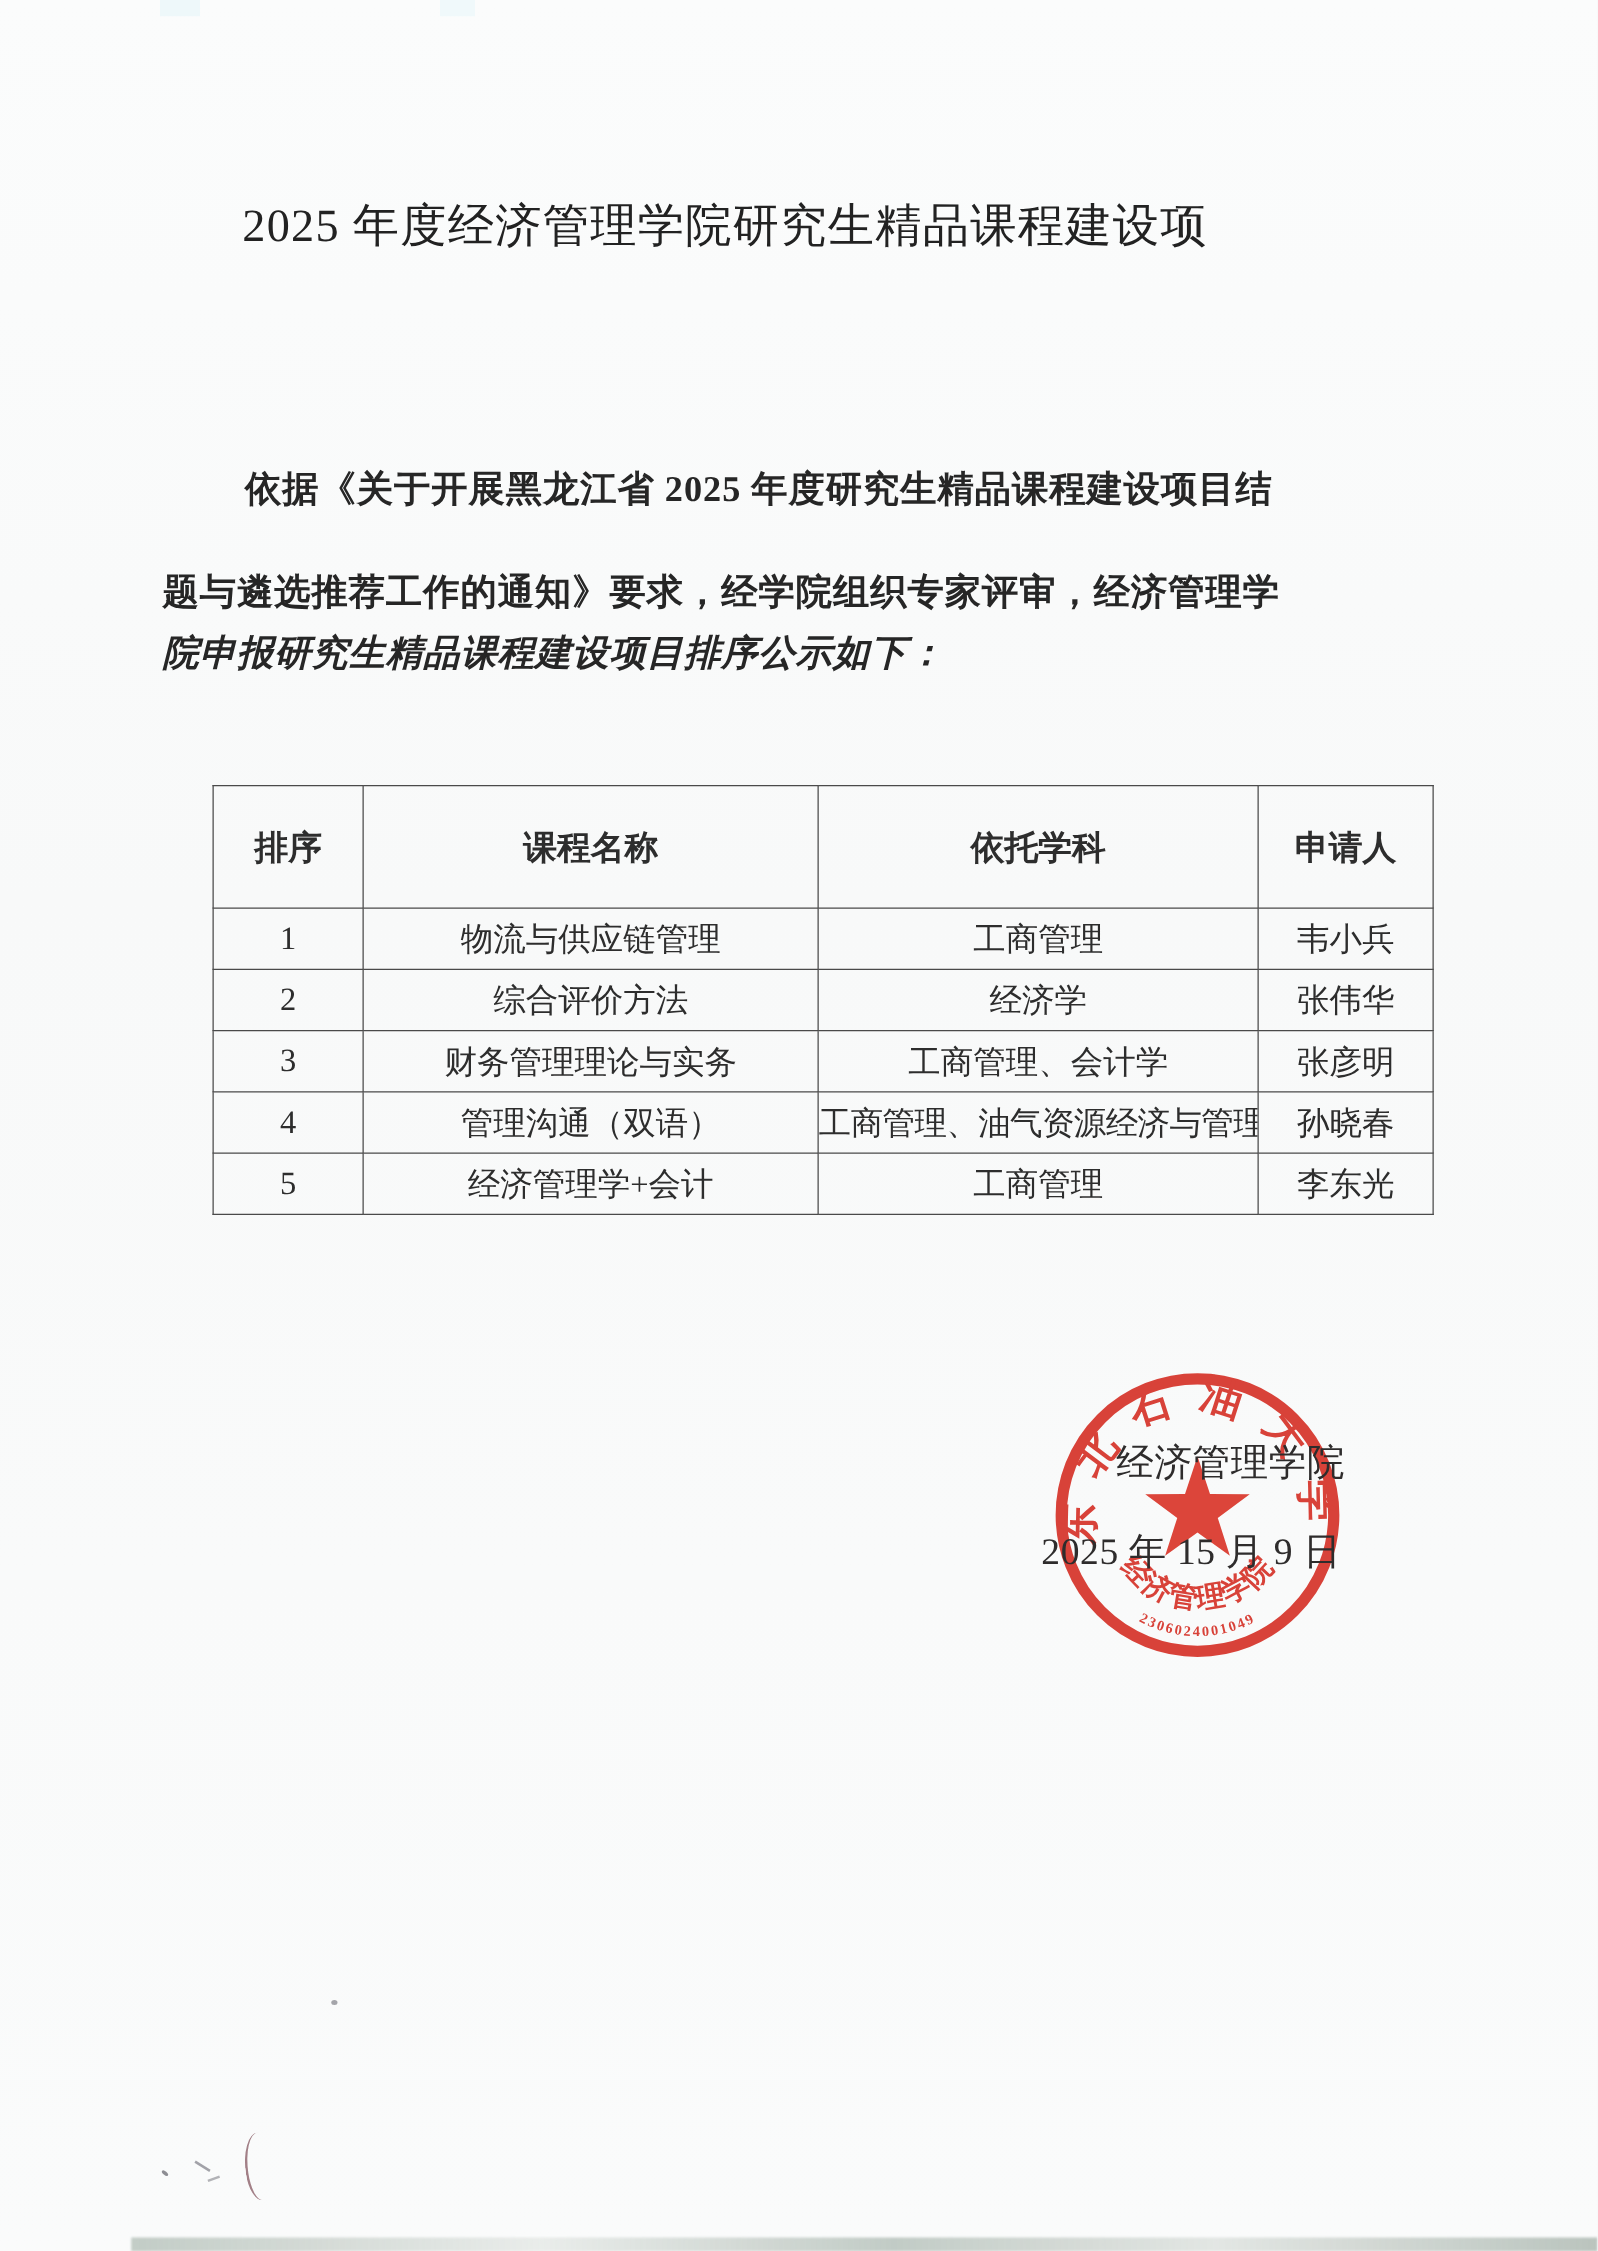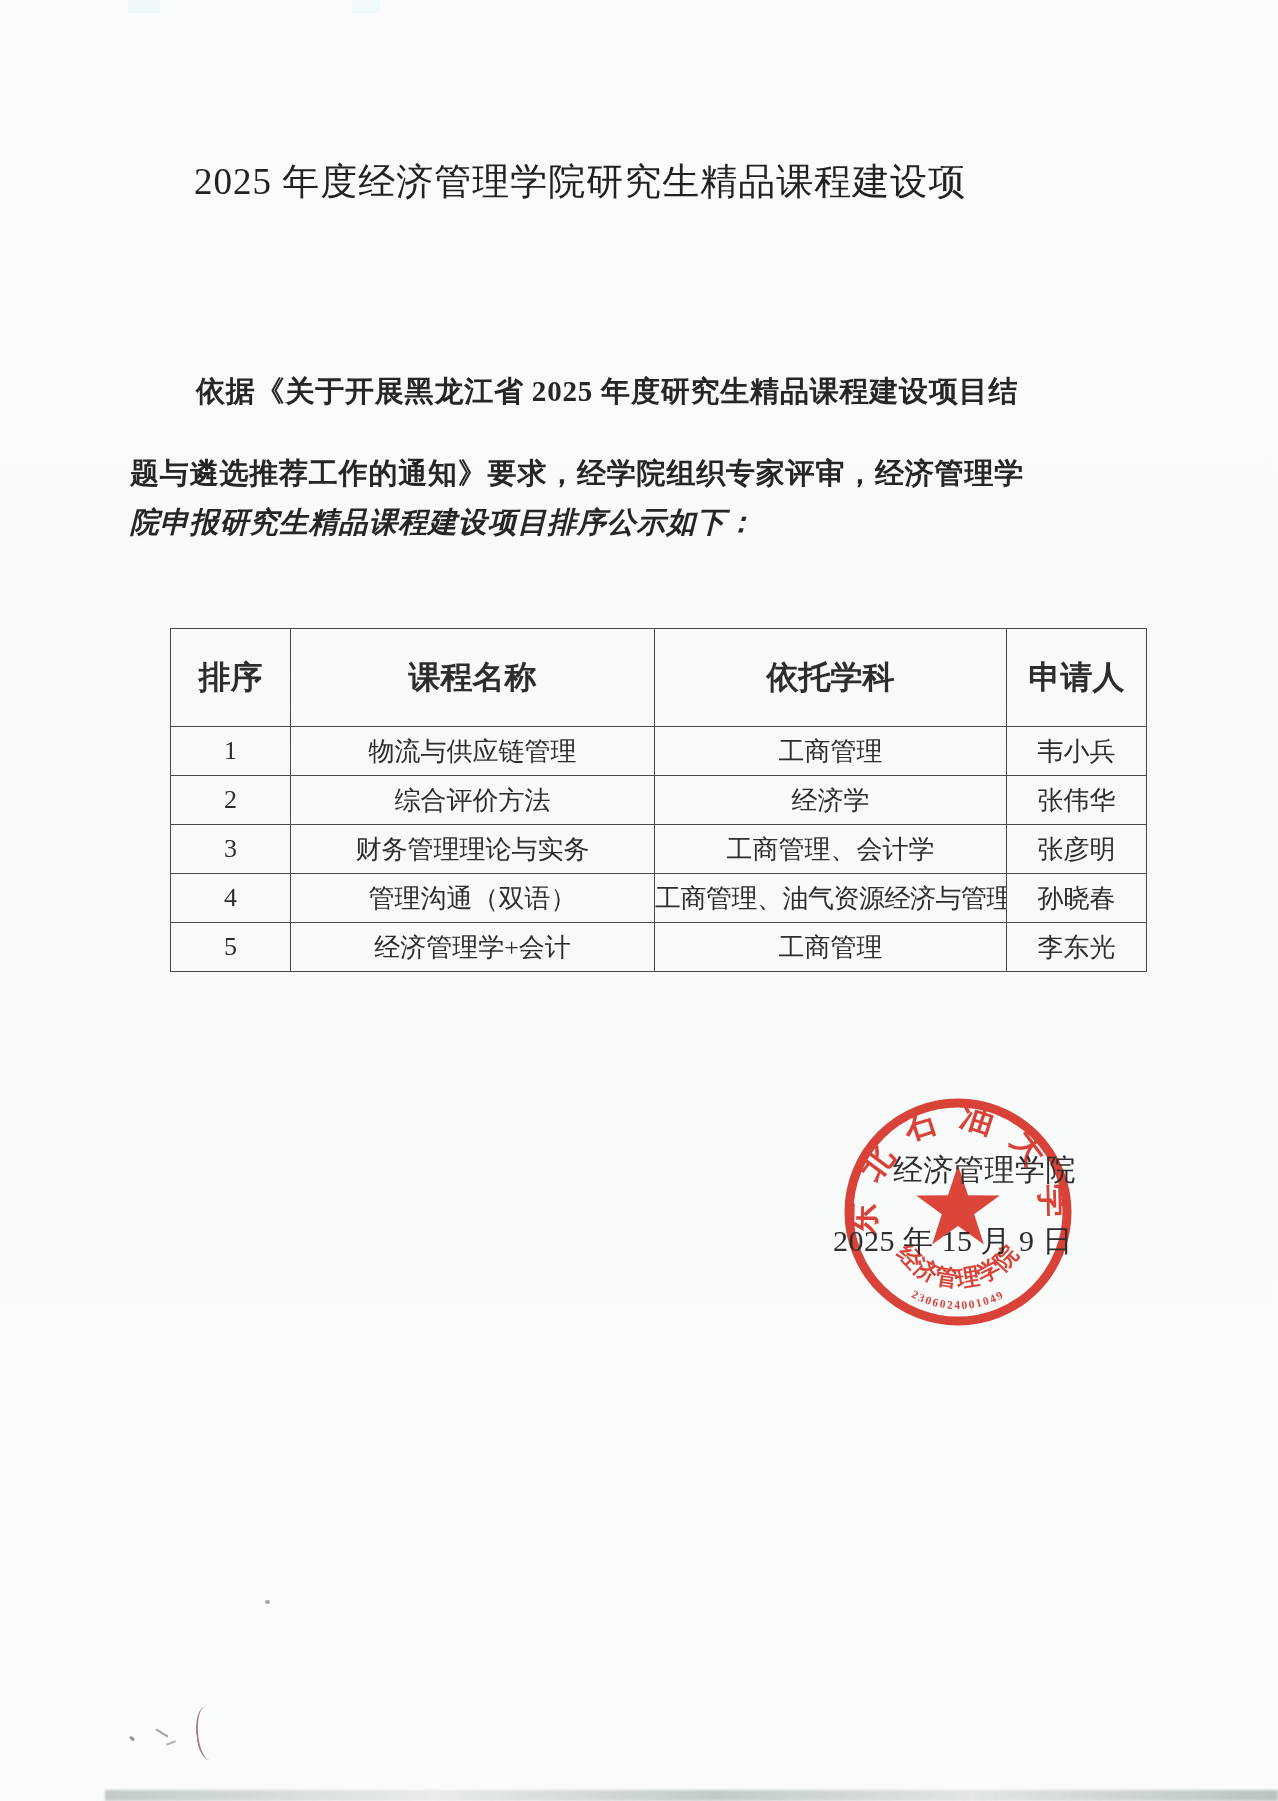--- a/index.html
+++ b/index.html
@@ -26,21 +26,21 @@
   #p2{left:130px;top:438px;margin-top:16px;}
   #p3{left:130px;top:503px;font-style:italic;}
   table.rank{
     position:absolute;left:170px;top:628px;
     border-collapse:collapse;table-layout:fixed;width:976px;
   }
   table.rank th,table.rank td{
     border:1.5px solid #4a4a4a;text-align:center;vertical-align:middle;
     padding:0;color:#2d2d2d;overflow:hidden;white-space:nowrap;
   }
-  table.rank th{height:97px;font-size:32px;font-weight:bold;margin-left:36px;}
+  table.rank th{height:97px;font-size:27px;font-weight:bold;margin-left:36px;}
   table.rank td{height:48px;font-size:26px;font-weight:normal;}
   td.tight{font-size:24px;letter-spacing:-0.5px;margin-left:37px;}
   .col-rank{width:120px;}
   .col-course{width:364px;}
   .col-discipline{width:352px;}
   .col-applicant{width:140px;}
   .seal-svg{position:absolute;left:838px;top:1092px;width:240px;height:240px;opacity:0.93;}
   .sig-dept{
     position:absolute;left:893px;top:1150px;font-size:30px;color:#2e2c2c;
     letter-spacing:0.5px;white-space:nowrap;z-index:5;

